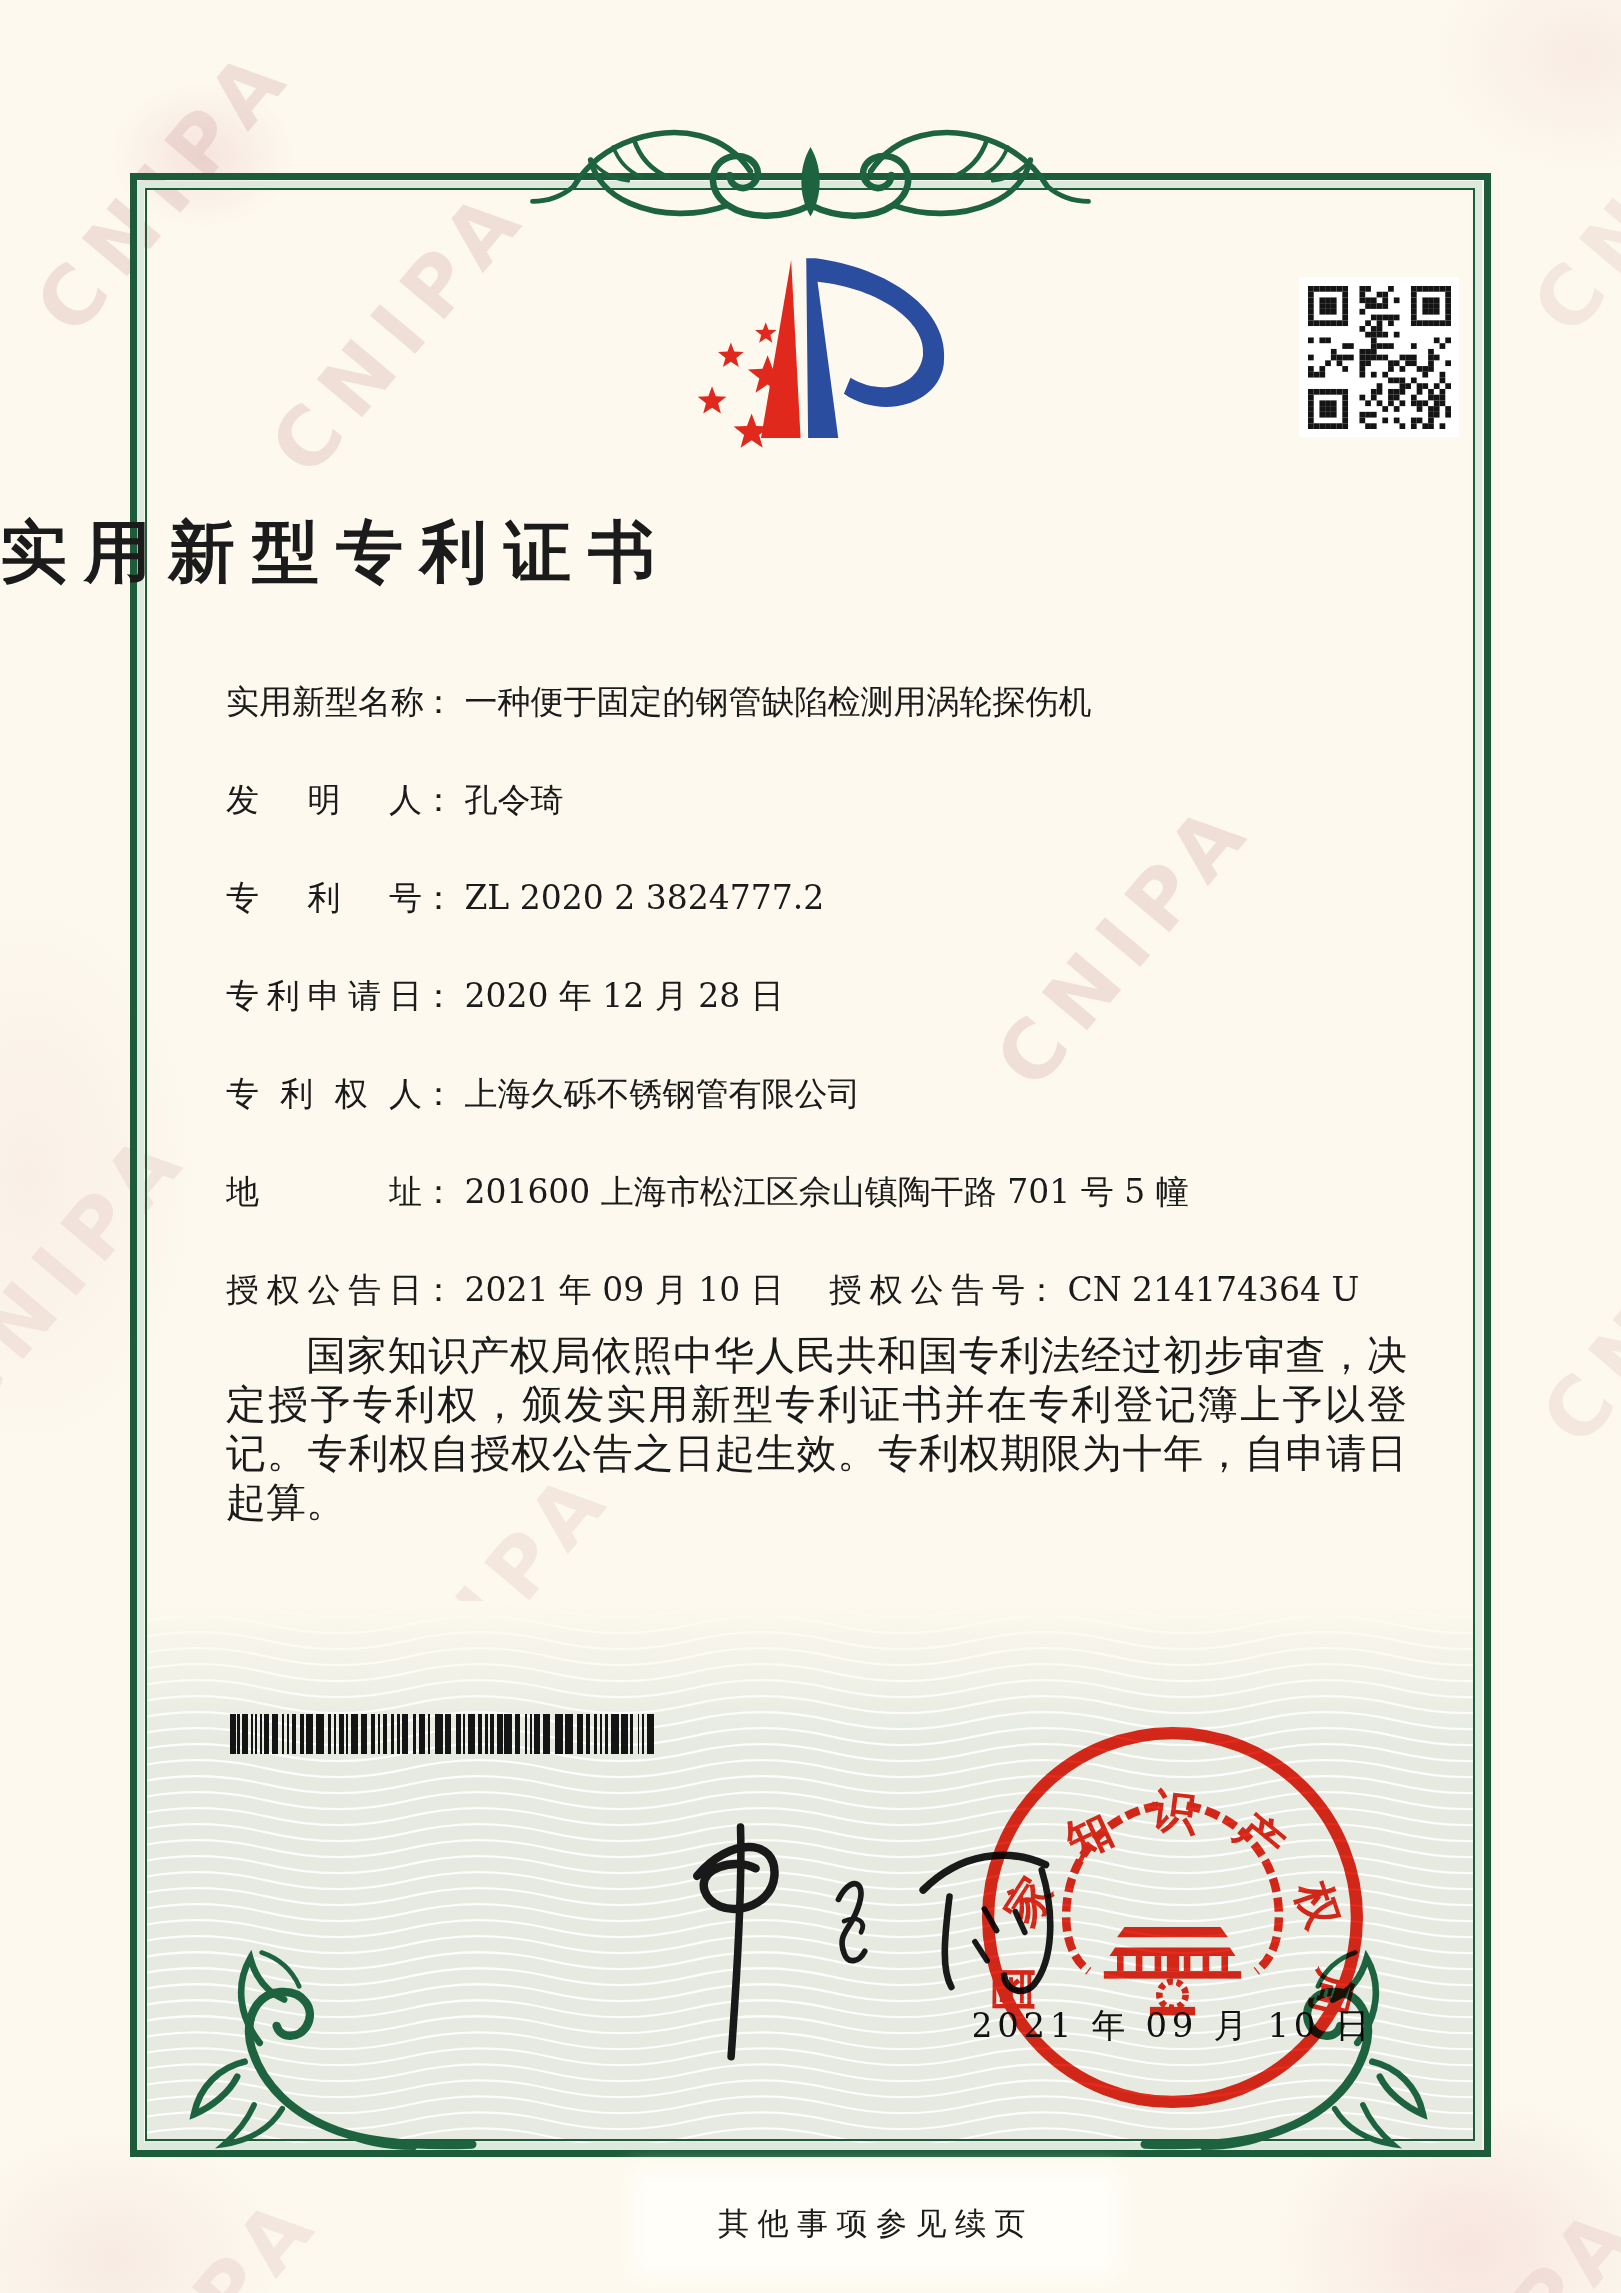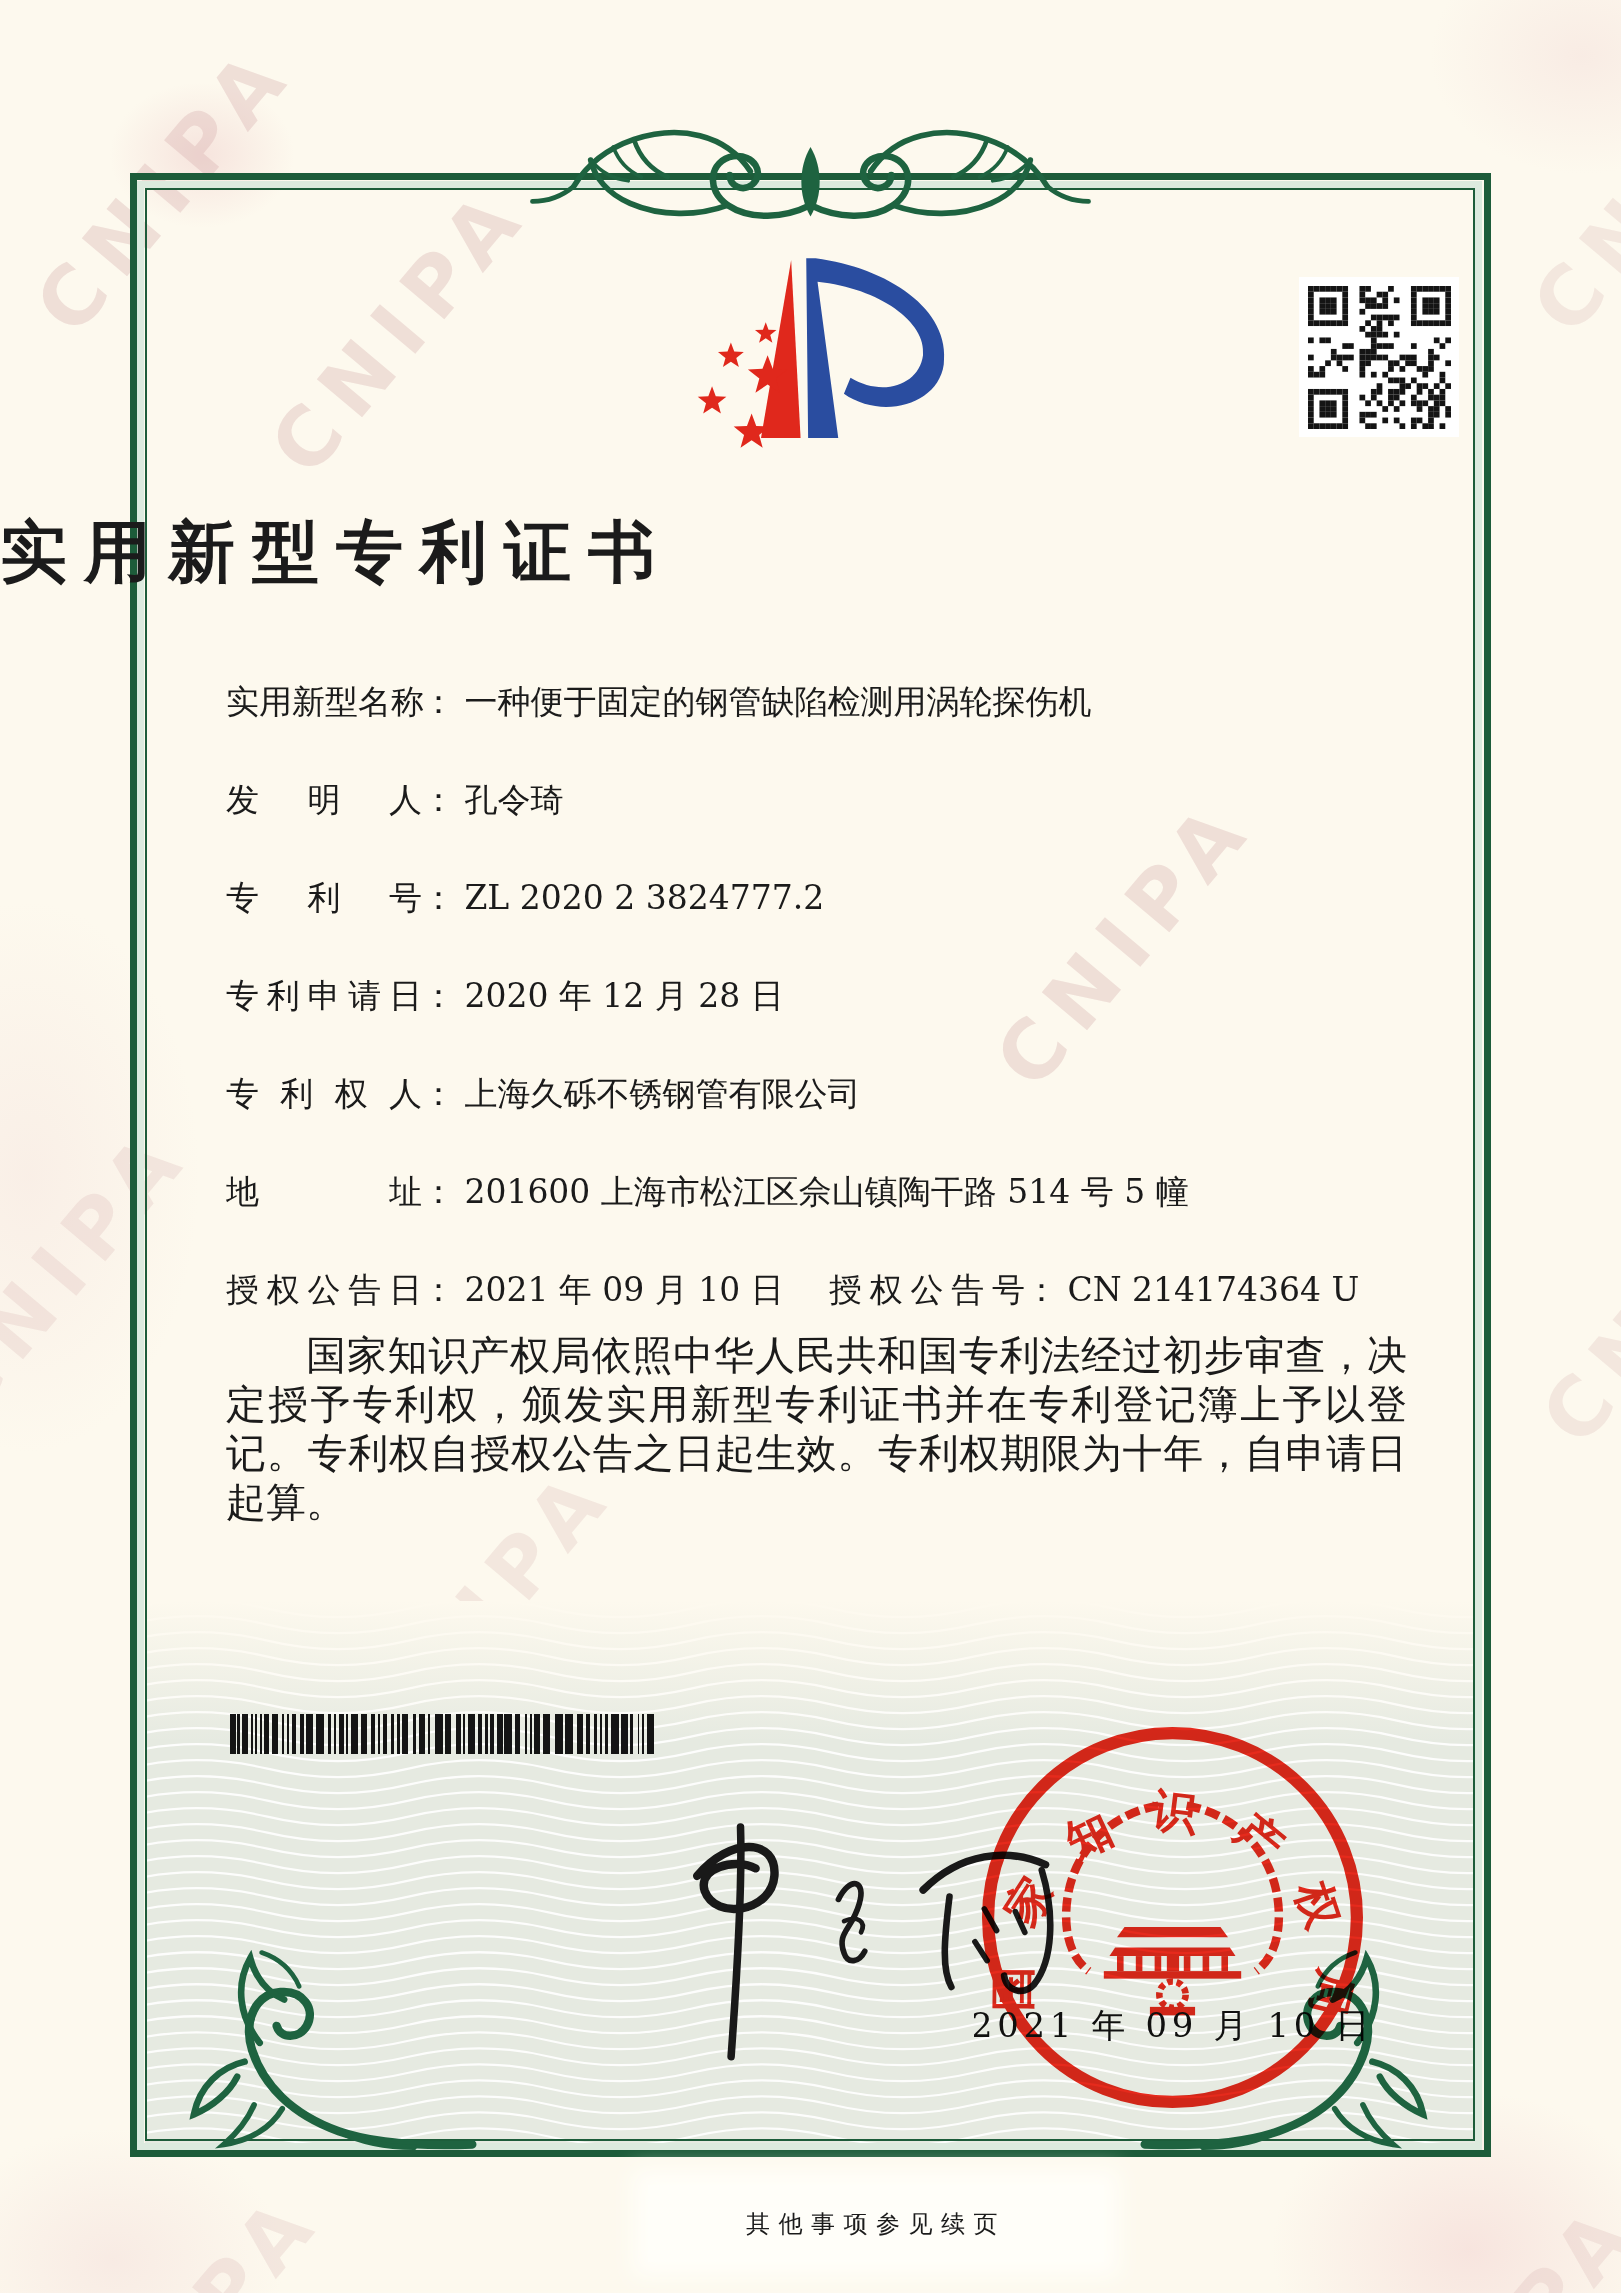--- a/index.html
+++ b/index.html
@@ -58,21 +58,21 @@
   .signer{position:absolute;left:247px;top:1888px;z-index:3;
           font-family:"DejaVu Sans","Liberation Sans",sans-serif;
           font-size:37px;letter-spacing:6.6px;line-height:70px;color:#161616;}
   .signature{position:absolute;left:556px;top:1810px;z-index:3;}
   .seal{position:absolute;left:974px;top:1719px;z-index:4;mix-blend-mode:multiply;}
   .page-info{position:absolute;left:0;right:0;top:2096px;z-index:3;text-align:center;
              font-size:27px;letter-spacing:2.8px;color:#222;}
   .cont-band{position:absolute;left:648px;top:2185px;width:456px;height:77px;z-index:2;
              background:#fffef9;box-shadow:0 0 21px 15px #fffef9;
              display:flex;align-items:center;justify-content:center;}
-  .cont-band span{font-size:24px;letter-spacing:8.5px;}
+  .cont-band span{font-size:31px;letter-spacing:8.5px;}
 </style>
 </head>
 <body>
 
 <div class="page">
 
   <div class="wm" style="left:-9.4px;top:141px">CNIPA</div>
   <div class="wm" style="left:226px;top:282px">CNIPA</div>
   <div class="wm light" style="left:1488px;top:141px">CNIPA</div>
   <div class="wm" style="left:951px;top:895px">CNIPA</div>
@@ -479,21 +479,21 @@
           <span>专</span>
           <span>利</span>
           <span>权</span>
           <span>人</span>
         </span><span class="f-sep">：</span><span class="f-val">上海久砾不锈钢管有限公司</span>
     </div>
     <div class="frow">
       <span class="f-label">
           <span>地</span>
           <span>址</span>
-        </span><span class="f-sep">：</span><span class="f-val">201600 上海市松江区佘山镇陶干路 514 号 5 幢</span>
+        </span><span class="f-sep">：</span><span class="f-val">201600 上海市松江区佘山镇陶干路 701 号 5 幢</span>
     </div>
     <div class="frow">
       <span class="f-label">
           <span>授</span>
           <span>权</span>
           <span>公</span>
           <span>告</span>
           <span>日</span>
         </span><span class="f-sep">：</span><span class="f-val">2021 年 09 月 10 日</span>
       <span class="pair2">

